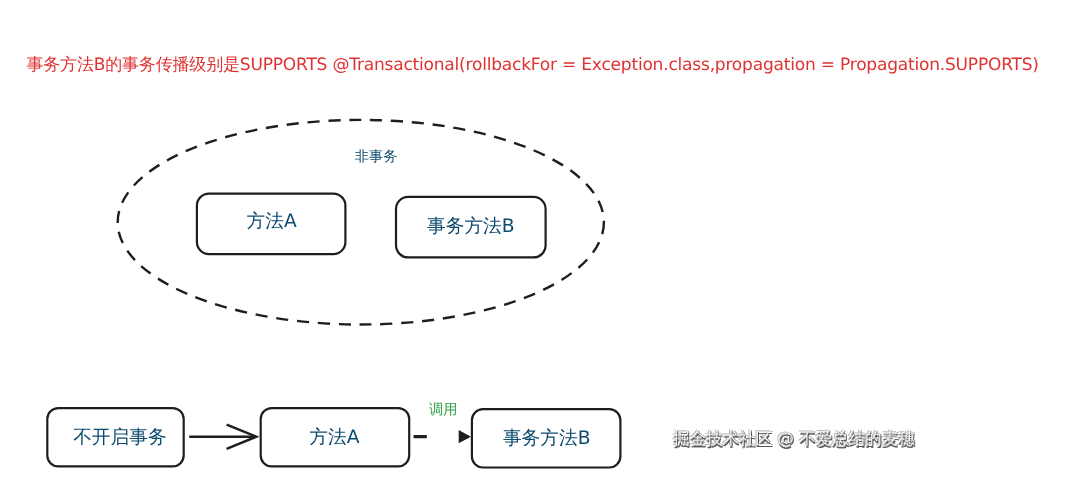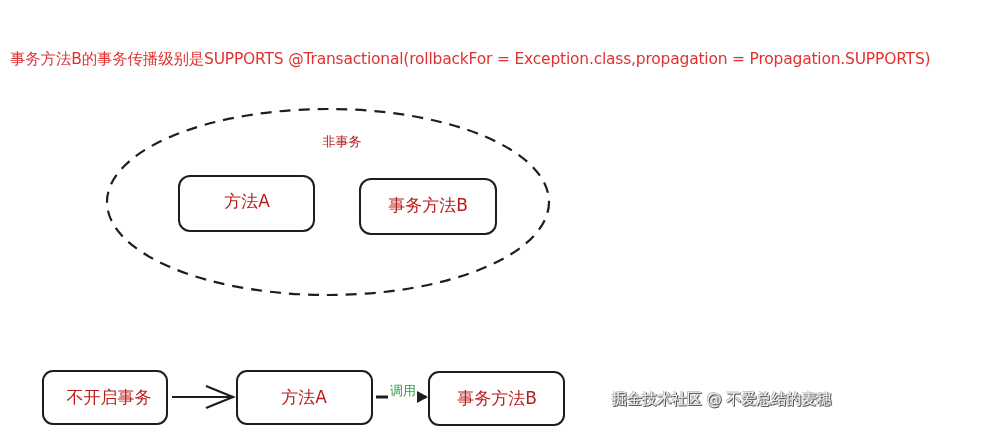--- a/index.html
+++ b/index.html
@@ -1,19 +1,19 @@
 <!DOCTYPE html>
 <html><head>
 <meta charset="utf-8">
 <style>
   html, body { margin:0; padding:0; background:#ffffff; }
   body { width:987px; height:435px; position:relative; overflow:hidden; font-family:"DejaVu Sans", sans-serif; }
-  .title { position:absolute; left:10px; top:49px; font-size:15.5px; color:#e03131; white-space:nowrap; letter-spacing:-0.2px; }
+  .title { position:absolute; left:24px; top:49px; font-size:15.5px; color:#e03131; white-space:nowrap; letter-spacing:-0.2px; }
   svg.canvas { position:absolute; left:0; top:0; }
-  .label { position:absolute; color:#b91c1c; white-space:nowrap; transform:translate(-50%,-50%); }
+  .label { position:absolute; color:#0c4a6e; white-space:nowrap; transform:translate(-50%,-50%); }
   .box-label { font-size:17px; }
   .group-label { font-size:13px; }
   .edge-label { font-size:13px; color:#2f9e44; }
   .watermark { position:absolute; left:612px; top:390px; font-size:15px; color:#f2f2f2; white-space:nowrap;
     text-shadow: 1px 1px 0 #555, -1px -1px 0 #bbb, 1px 0 0 #777, 0 1px 0 #777; }
 </style>
 </head>
 <body>
 
 <div class="title">事务方法B的事务传播级别是SUPPORTS @Transactional(rollbackFor = Exception.class,propagation = Propagation.SUPPORTS)</div>
@@ -41,15 +41,15 @@
   </g>
 </svg>
 
 <div class="label group-label" style="left:342px; top:142px;">非事务</div>
 <div class="label box-label" style="left:247px; top:201px;">方法A</div>
 <div class="label box-label" style="left:428px; top:205px;">事务方法B</div>
 
 <div class="label box-label" style="left:109px; top:397px;">不开启事务</div>
 <div class="label box-label" style="left:304px; top:397px;">方法A</div>
 <div class="label box-label" style="left:497px; top:398px;">事务方法B</div>
-<div class="label edge-label" style="left:403px; top:391px;">调用</div>
+<div class="label edge-label" style="left:403px; top:372px;">调用</div>
 
 <div class="watermark">掘金技术社区 @ 不爱总结的麦穗</div>
 
 </body></html>

